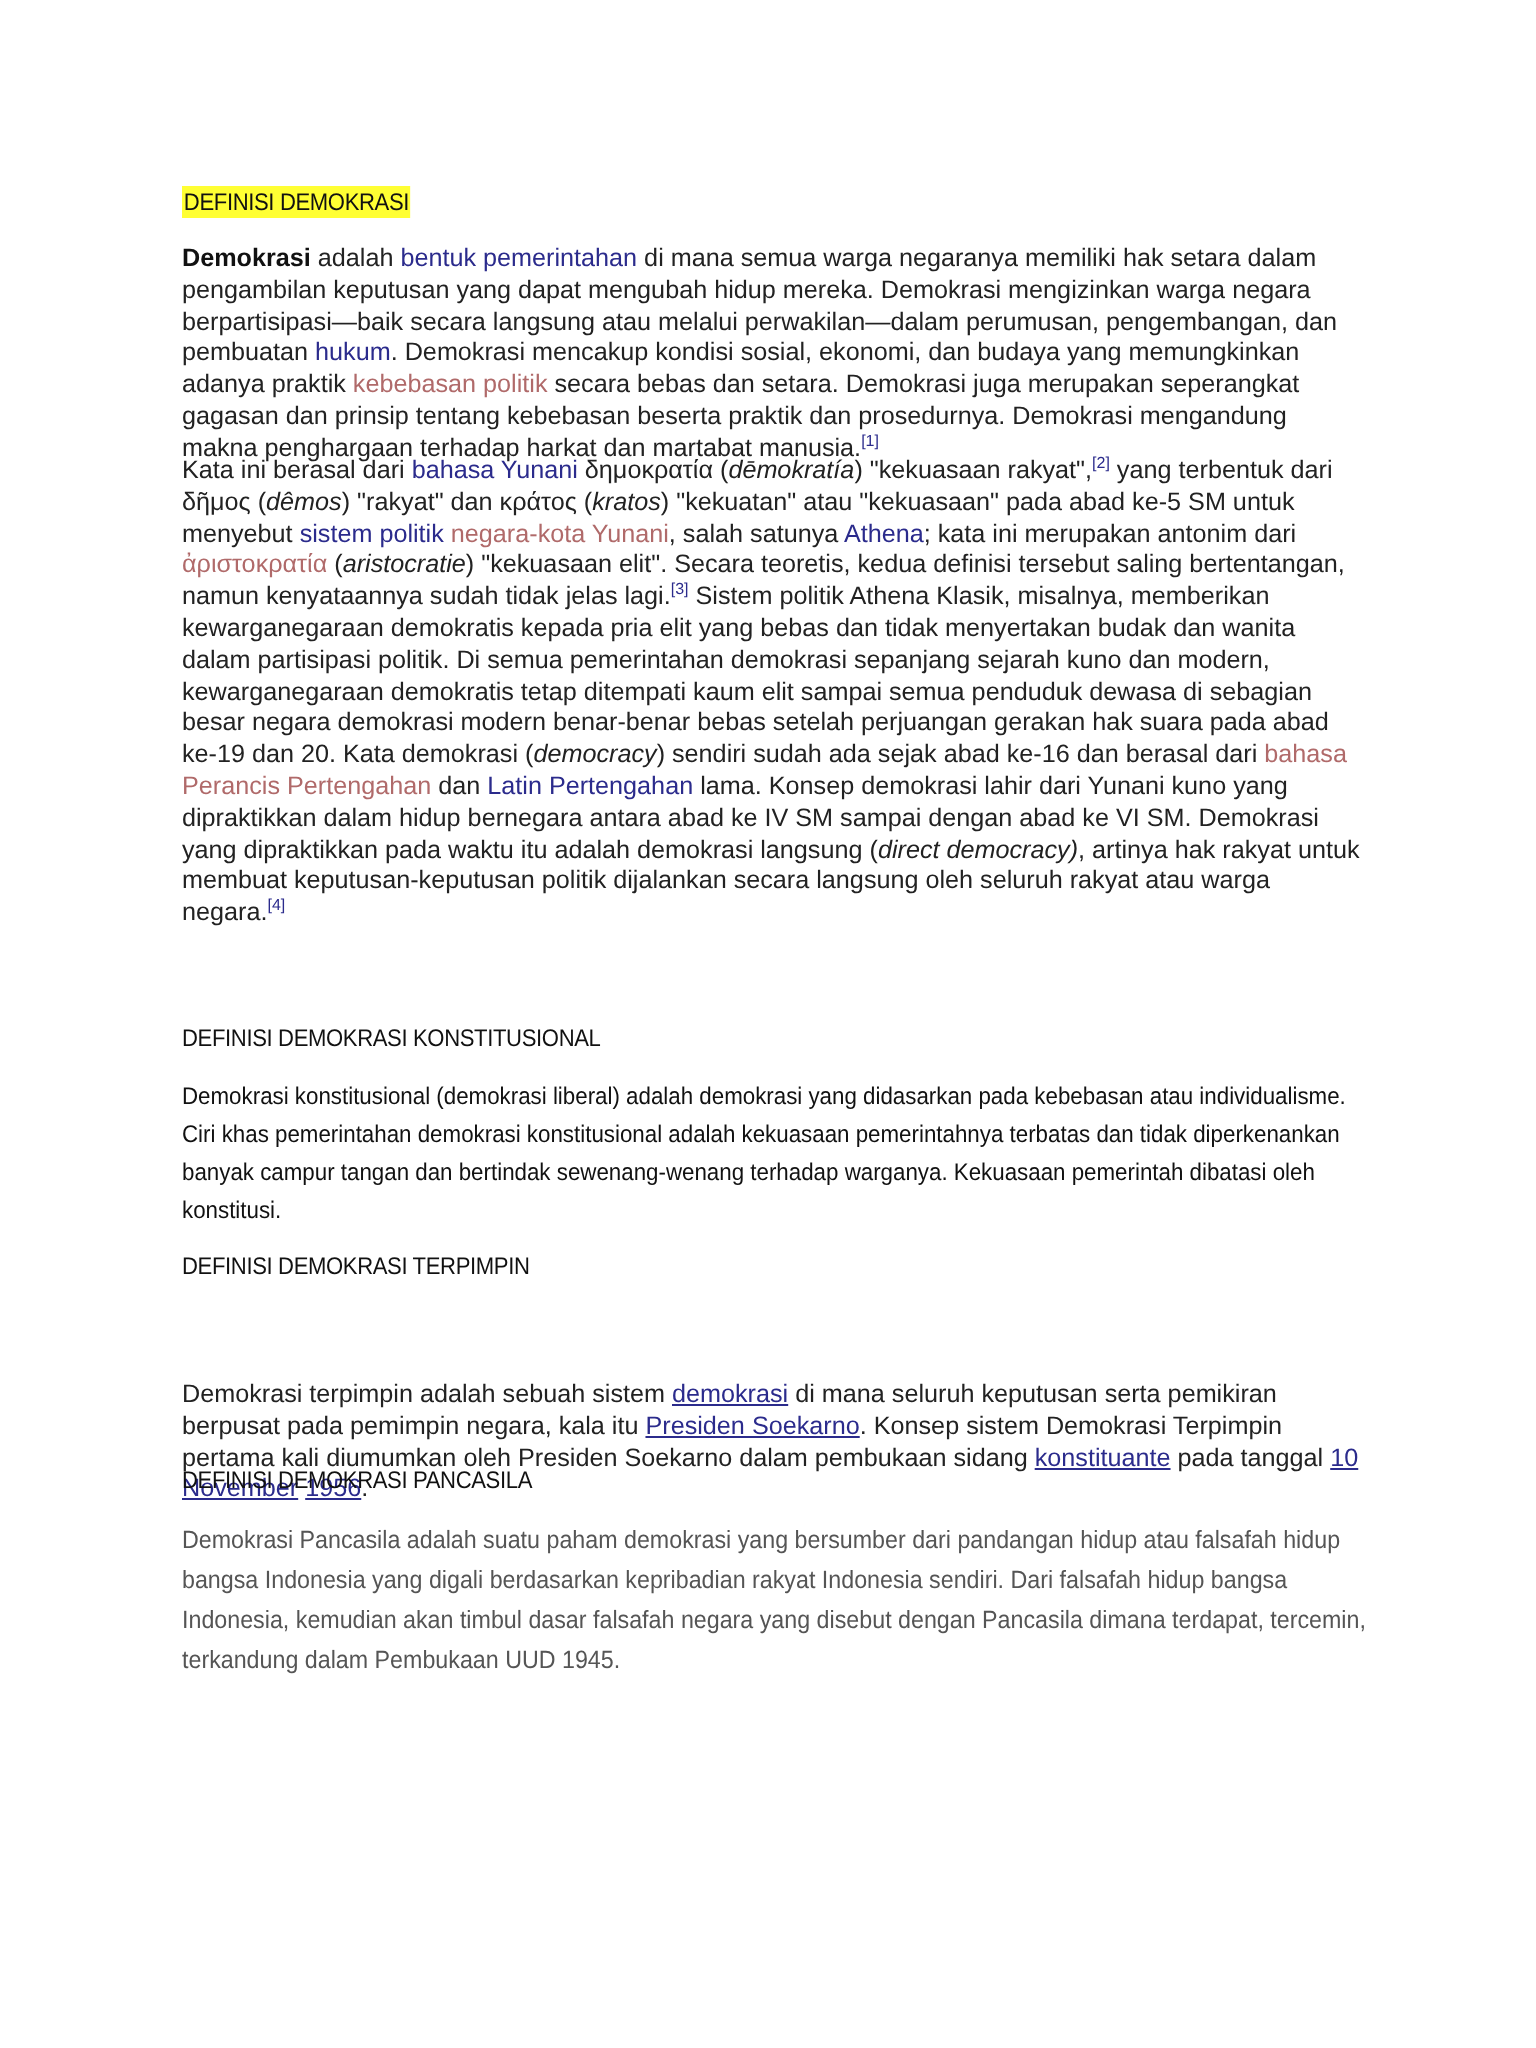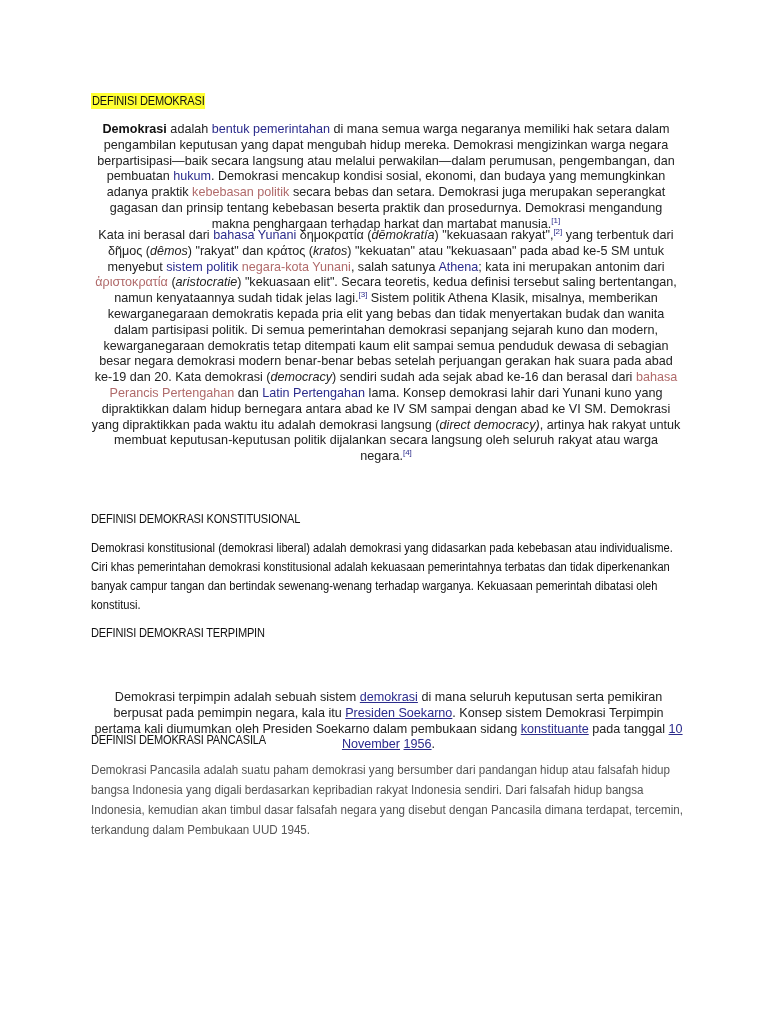--- a/index.html
+++ b/index.html
@@ -1,21 +1,21 @@
 <!DOCTYPE html>
 <html><head>
 <meta charset="utf-8">
 <style>
   html, body { margin: 0; padding: 0; background: #ffffff; }
   body { width: 768px; height: 1024px; position: relative; overflow: hidden; }
   .page { position: absolute; left: 91px; top: 0; width: 600px; }
   .heading { font-family: "Liberation Sans", sans-serif; font-size: 12px; color: #111; letter-spacing: -0.2px; transform: scaleX(0.92); transform-origin: left; }
   .h-main { position: absolute; top: 94px; }
   .h-main span { background: #ffff33; padding: 1px 1px; }
-  .wiki { font-family: "Liberation Sans", sans-serif; font-size: 12.6px; line-height: 15.8px; color: #222; margin: 0; text-align: center; }
+  .wiki { font-family: "Liberation Sans", sans-serif; font-size: 12.6px; line-height: 15.8px; color: #222; margin: 0; }
   .p1 { position: absolute; top: 122px; width: 590px; }
   .p2 { position: absolute; top: 228px; width: 590px; }
   .calibri { font-family: "Liberation Sans", sans-serif; font-size: 12px; line-height: 19px; color: #111; margin: 0; transform: scaleX(0.93); transform-origin: left; width: 640px; }
   .h-konst { position: absolute; top: 512px; }
   .p3 { position: absolute; top: 539px; }
   .h-terp { position: absolute; top: 626px; }
   .p4 { position: absolute; top: 690px; width: 595px; }
   .h-panc { position: absolute; top: 733px; }
   .p5 { position: absolute; top: 760px; color: #555; font-size: 12.5px; line-height: 20px; width: 650px; }
   a.blue { color: #2b2b8c; text-decoration: none; }

